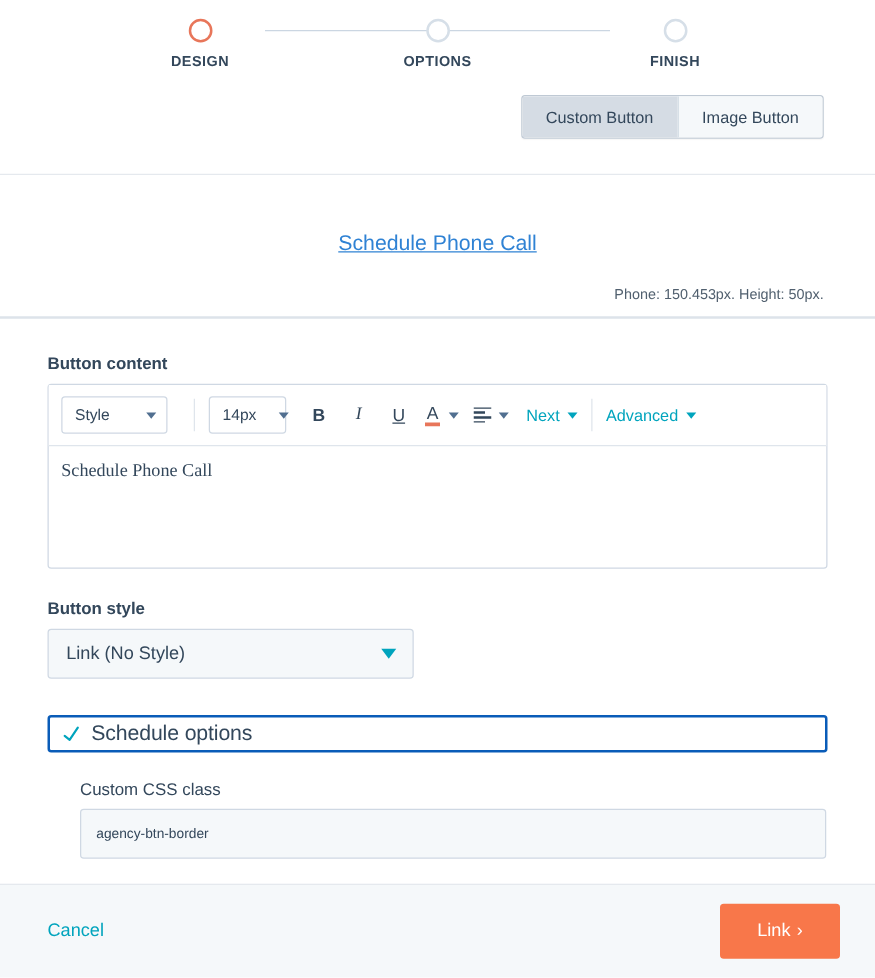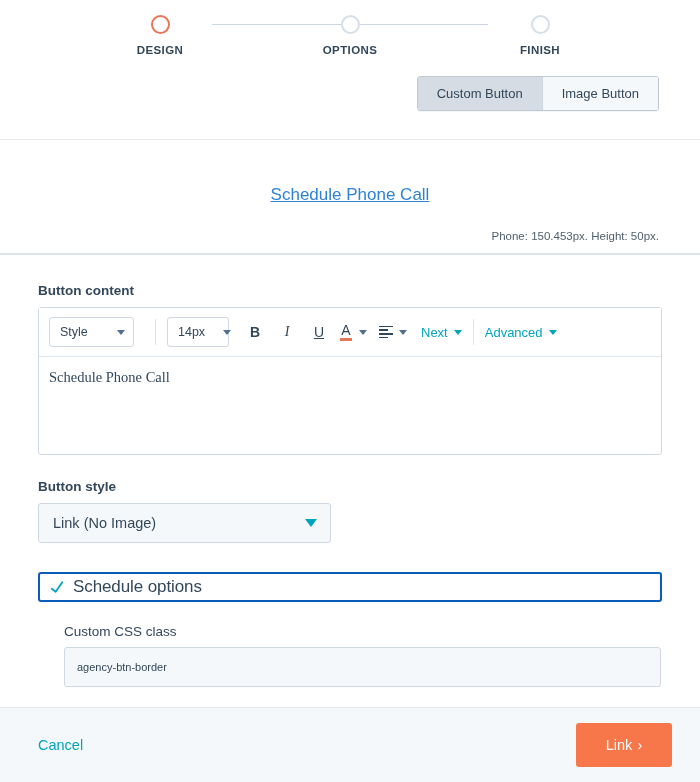--- a/index.html
+++ b/index.html
@@ -422,21 +422,21 @@
         <span class="caret teal"></span>
       </div>
 
     </div>
     <div class="editor-area">Schedule Phone Call</div>
   </div>
 
   <div class="field-label" style="margin-top:24px">Button style</div>
 
   <div class="select-big">
-    <span>Link (No Image)</span>
+    <span>Link (No Style)</span>
     <span class="caret-big"></span>
   </div>
 
   <div class="accordion">
     <svg class="chev-up" viewBox="0 0 16 16">
       <path d="M2 10 L6.5 13.5 L14 2.5" stroke="#00a4bd" stroke-width="2" fill="none" stroke-linecap="round" stroke-linejoin="round"></path>
     </svg>
     <span class="acc-title">Schedule options</span>
   </div>
 

